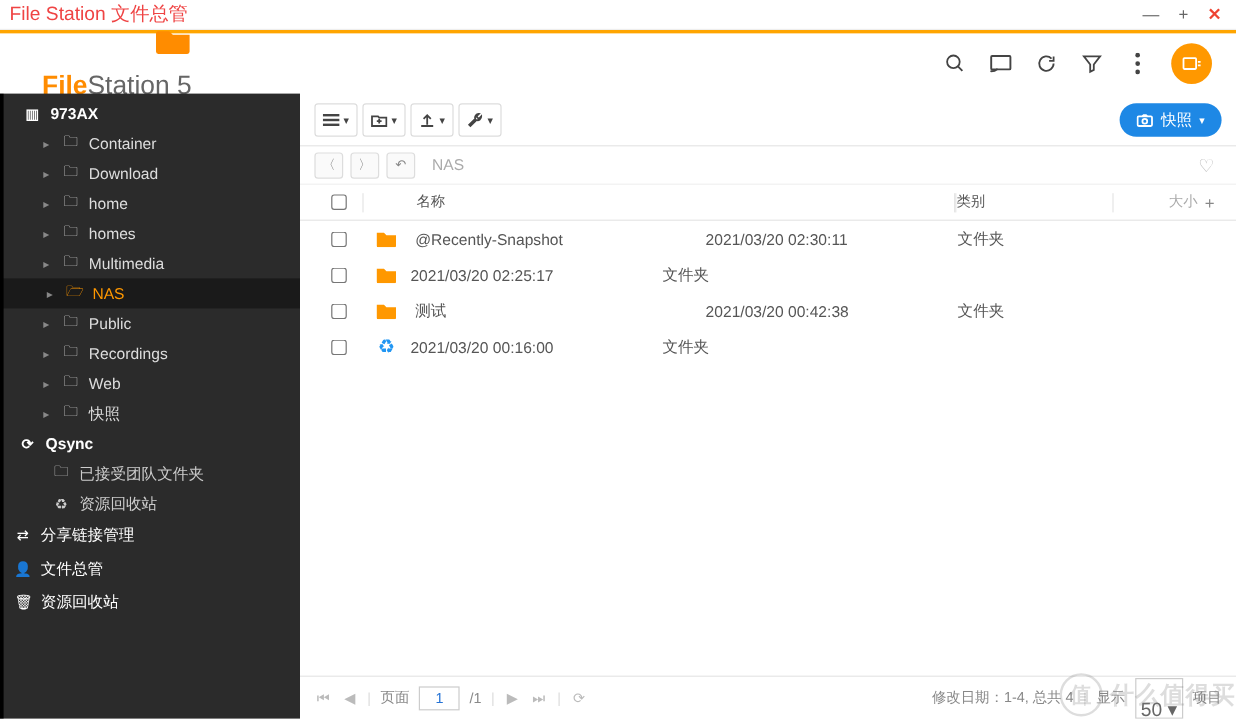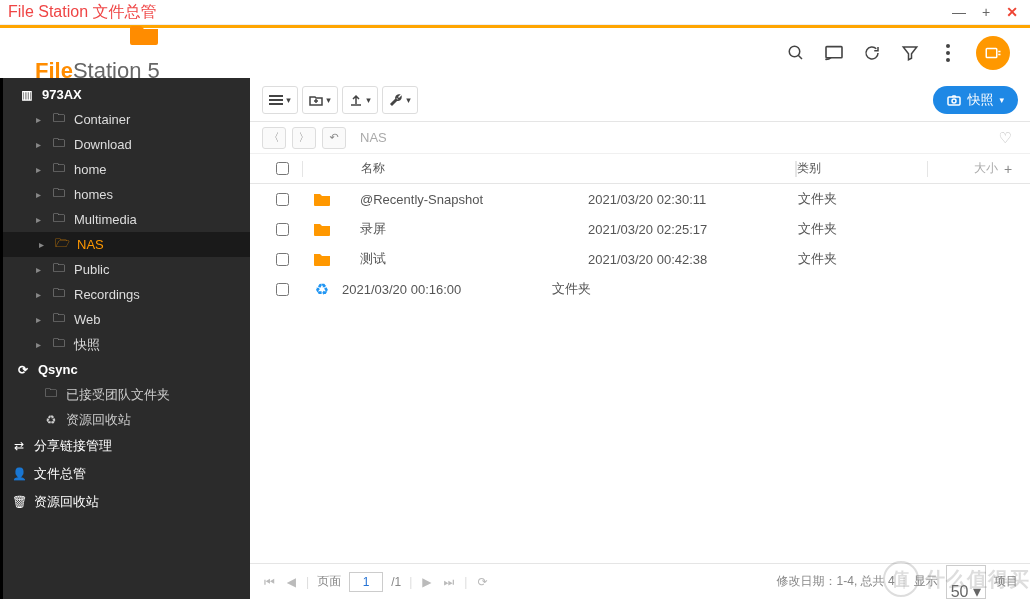--- a/index.html
+++ b/index.html
@@ -45,21 +45,21 @@
 .toolbar .snapshot-btn { margin-left: auto; background: #1e88e5; color: #fff; border: none; border-radius: 14px; height: 28px; padding: 0 14px; display: flex; align-items: center; gap: 6px; font-size: 13px; cursor: pointer; }
 
 .breadcrumb { height: 32px; display: flex; align-items: center; padding: 0 12px; gap: 6px; border-bottom: 1px solid #f0f0f0; }
 .breadcrumb .nav-btn { width: 24px; height: 22px; border: 1px solid #ddd; border-radius: 3px; display: flex; align-items: center; justify-content: center; font-size: 11px; color: #888; cursor: pointer; background: #fafafa; }
 .breadcrumb .path { font-size: 13px; color: #aaa; margin-left: 8px; }
 .breadcrumb .heart { margin-left: auto; margin-right: 6px; color: #bbb; font-size: 15px; cursor: pointer; }
 
 .table-header { height: 30px; display: flex; align-items: center; border-bottom: 1px solid #e5e5e5; font-size: 12px; color: #555; padding: 0 12px; }
 .col-check { width: 40px; display:flex; align-items:center; justify-content:center; }
 .col-icon-gap { width: 40px; }
-.col-name { flex: 1; padding-left: 4px; margin-left: 14px; }
+.col-name { flex: 1; padding-left: 4px; }
 .col-date { width: 210px; }
 .col-type { width: 130px; }
 .col-size { width: 70px; text-align: right; color:#aaa; }
 .col-plus { width: 20px; text-align: center; color: #888; font-size: 14px; }
 .table-header .sep { width:1px; height:16px; background:#e5e5e5; }
 
 .file-row { height: 30px; display: flex; align-items: center; padding: 0 12px; font-size: 13px; color: #555; cursor: pointer; }
 .file-icon { width: 40px; display: flex; align-items: center; justify-content: center; font-size: 16px; }
 .file-icon.folder { color: #ff9800; }
 .file-icon.recycle { color: #2196f3; }
@@ -316,21 +316,20 @@
         </div>
         <div class="file-row">
           <div class="col-check">
             <input type="checkbox" style="">
           </div>
           <span class="file-icon folder">
             <svg width="18" height="14" viewBox="0 0 18 14">
               <path d="M1 2 h6 l2 2 h8 v9 a1 1 0 0 1 -1 1 h-14 a1 1 0 0 1 -1 -1z" fill="#ff9800"></path>
             </svg>
           </span>
-          <div class="col-name">录屏</div>
           <div class="col-date">2021/03/20 02:25:17</div>
           <div class="col-type">文件夹</div>
           <div class="col-size"></div>
           <div class="col-plus"></div>
         </div>
         <div class="file-row">
           <div class="col-check">
             <input type="checkbox" style="">
           </div>
           <span class="file-icon folder">

